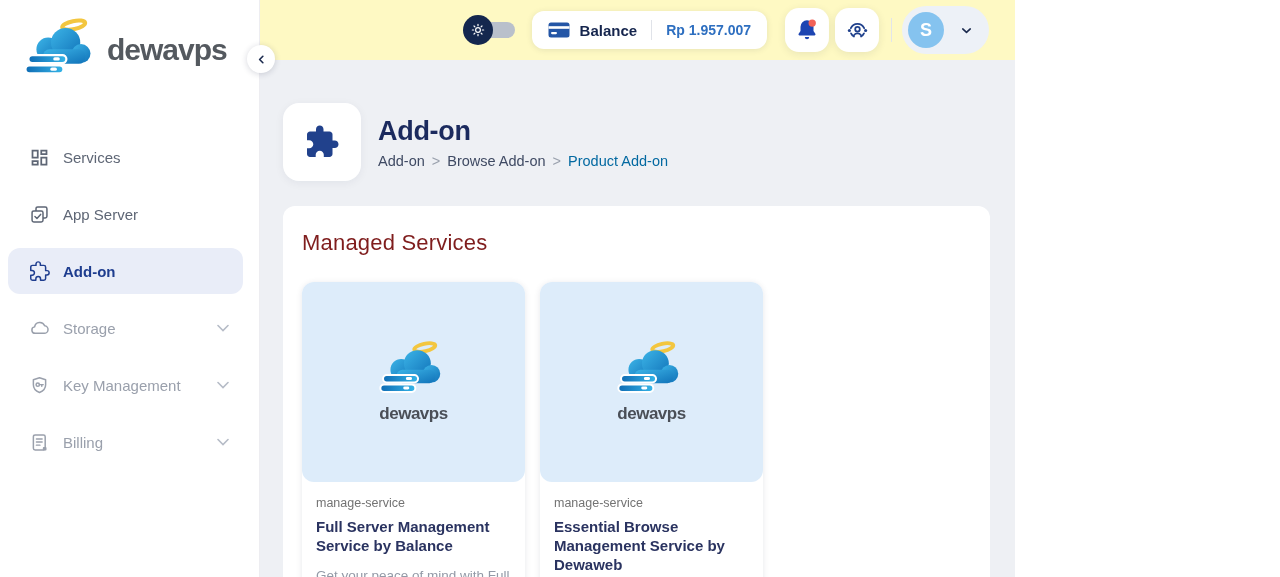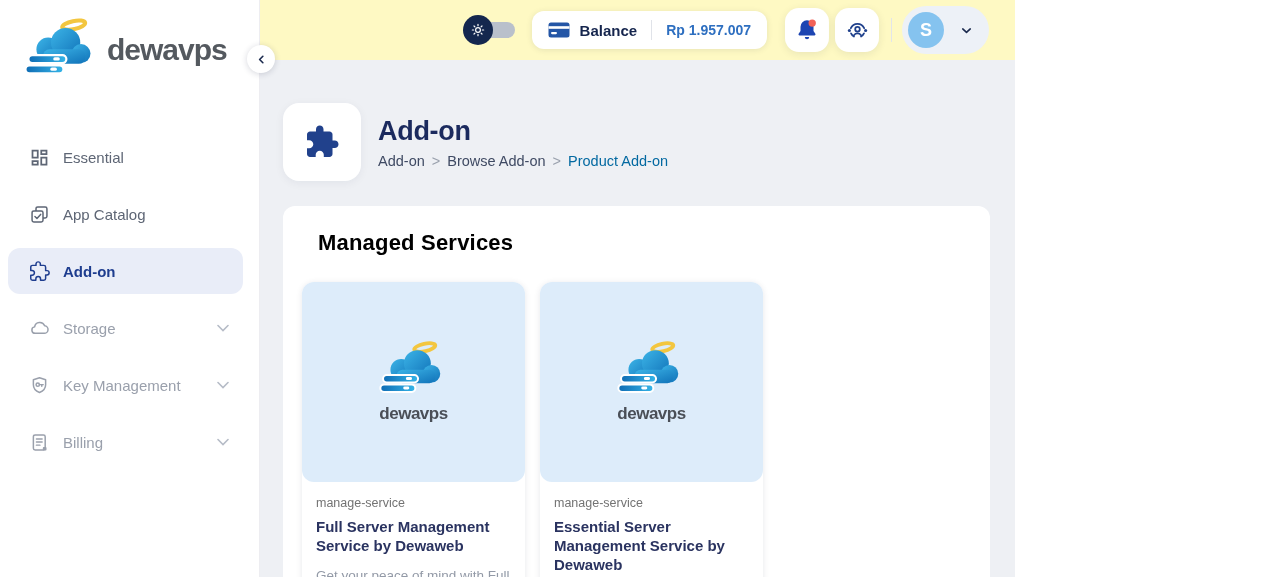--- a/index.html
+++ b/index.html
@@ -58,21 +58,21 @@
   .page-header { display:flex; align-items:center; gap:17px; }
   .header-tile { width:78px; height:78px; border-radius:16px; background:#fff;
     box-shadow:0 2px 10px rgba(20,30,60,.06); display:flex; align-items:center; justify-content:center; }
   .page-title { font-size:27px; font-weight:800; color:#1b2a5e; letter-spacing:-0.3px; margin-bottom:6px; }
   .breadcrumb { font-size:14.5px; display:flex; align-items:center; }
   .crumb { color:#3f4a63; cursor:pointer; }
   .crumb.current { color:#0369a1; cursor:default; }
   .bc-sep { color:#9aa1ad; margin:0 7px; }
 
   .panel { margin-top:25px; background:#fff; border-radius:12px; padding:24px 20px 20px 19px; height:620px; }
-  .section-title { font-size:22px; font-weight:700; color:#000000; letter-spacing:0.2px; margin-bottom:26px;margin-left:16px; }
+  .section-title { font-size:22px; font-weight:400; color:#7f1d1d; letter-spacing:0.2px; margin-bottom:26px; }
   .products { display:flex; gap:15px; }
   .product-card { width:223px; border-radius:12px; background:#fff;
     box-shadow:0 1px 6px rgba(20,30,60,.10); cursor:pointer; }
   .prod-img { height:200px; border-radius:12px; background:#ddecfa;
     display:flex; flex-direction:column; align-items:center; justify-content:center; gap:2px; }
   .prod-logo-text { font-size:17px; font-weight:800; color:#4a4f57; letter-spacing:-0.5px; }
   .prod-body { padding:14px 14px 16px; }
   .prod-tag { font-size:12.5px; color:#737373; margin-bottom:7px; }
   .prod-title { font-size:15px; line-height:19px; font-weight:700; color:#2a3360; }
   .prod-desc { font-size:13.5px; line-height:18px; color:#939aa7; margin-top:12px; }
@@ -124,33 +124,33 @@
     </div>
 
     <nav class="menu">
 
       <div class="mi dark">
         <span class="mi-icon">
           <svg width="21" height="21" viewBox="0 0 24 24" fill="currentColor">
             <path d="M13 21V11h8v10h-8zM3 13V3h8v10H3zm6-2V5H5v6h4zm-6 10v-6h8v6H3zm2-2h4v-2H5v2zm10 0h4v-6h-4v6zM13 3h8v6h-8V3zm2 2v2h4V5h-4z"></path>
           </svg>
         </span>
-        <span class="mi-label">Essential</span>
+        <span class="mi-label">Services</span>
       </div>
 
 
       <div class="mi dark">
         <span class="mi-icon">
           <svg width="21" height="21" viewBox="0 0 24 24" fill="none" stroke="currentColor" stroke-width="1.7" stroke-linecap="round" stroke-linejoin="round">
             <rect x="8" y="3.5" width="12.5" height="12.5" rx="2"></rect>
             <rect x="3.5" y="8" width="12.5" height="12.5" rx="2" fill="#fff"></rect>
             <path d="M6.8 14.2l2.3 2.3 4.2-4.6"></path>
           </svg>
         </span>
-        <span class="mi-label">App Catalog</span>
+        <span class="mi-label">App Server</span>
       </div>
 
       <div class="mi active">
         <span class="mi-icon">
           <svg width="21" height="21" viewBox="0 0 24 24" fill="none" stroke="currentColor" stroke-width="1.7" stroke-linejoin="round">
             <use href="#sym-puzzle"></use>
           </svg>
         </span>
         <span class="mi-label">Add-on</span>
       </div>
@@ -289,37 +289,37 @@
             <div class="prod-img">
               <span>
                 <svg width="70" height="58" viewBox="0 0 104 86">
                     <use href="#sym-cloud"></use>
                   </svg>
               </span>
               <span class="prod-logo-text">dewavps</span>
             </div>
             <div class="prod-body">
               <div class="prod-tag">manage-service</div>
-              <div class="prod-title">Full Server Management Service by Dewaweb</div>
+              <div class="prod-title">Full Server Management Service by Balance</div>
               <div class="prod-desc">Get your peace of mind with Full</div>
             </div>
           </article>
 
           <article class="product-card">
             <div class="prod-img">
               <span>
                 <svg width="70" height="58" viewBox="0 0 104 86">
                     <use href="#sym-cloud"></use>
                   </svg>
               </span>
               <span class="prod-logo-text">dewavps</span>
             </div>
             <div class="prod-body">
               <div class="prod-tag">manage-service</div>
-              <div class="prod-title">Essential Server Management Service by Dewaweb</div>
+              <div class="prod-title">Essential Browse Management Service by Dewaweb</div>
               <div class="prod-desc"></div>
             </div>
           </article>
 
         </div>
       </section>
 
     </div>
   </div>
 </div>

